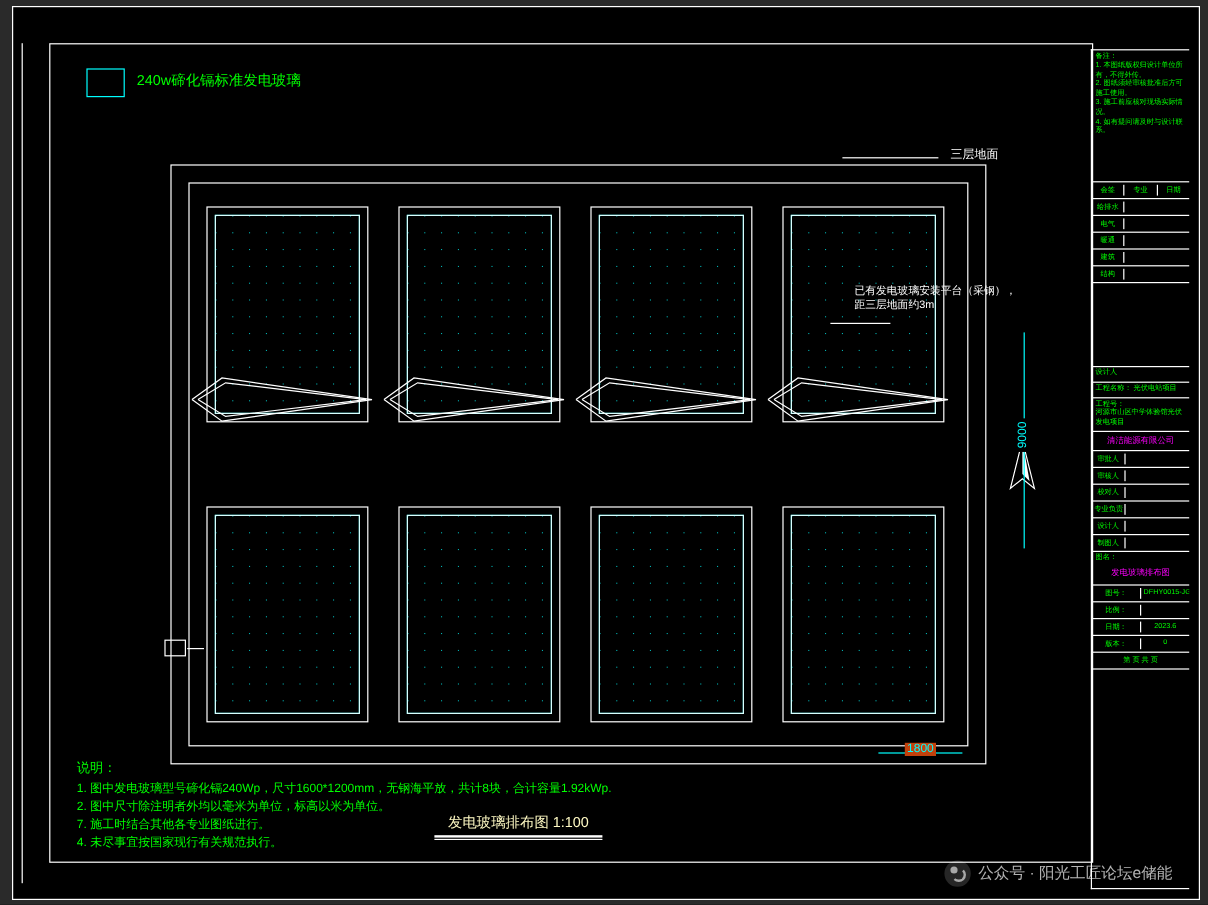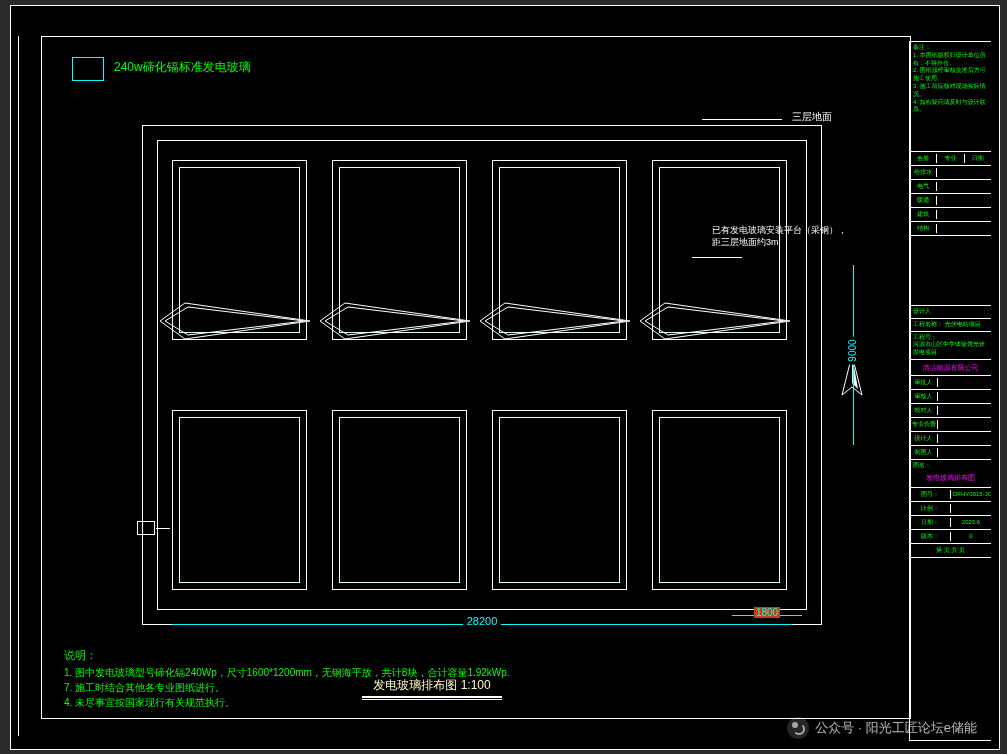--- a/index.html
+++ b/index.html
@@ -36,21 +36,21 @@
     border: 1px solid #0ff;
   }
   .legend-text {
     position: absolute;
     left: 72px; top: 22px;
     color: #0f0;
     font-size: 12px;
   }
   .drawing-area {
     position: absolute;
-    left: 70px; top: 68px;
+    left: 70px; top: 80px;
     width: 730px; height: 520px;
   }
   
   .rect { position: absolute; border: 1px solid #fff; }
   .outer1 { left: 30px; top: 20px; width: 680px; height: 500px; }
   .outer2 { left: 45px; top: 35px; width: 650px; height: 470px; }
 
   
   .roof-label {
     position: absolute;
@@ -392,42 +392,39 @@
         <svg viewBox="0 0 40 60">
           <polygon points="20,0 30,40 20,32 10,40" fill="none" stroke="#fff" stroke-width="1"></polygon>
           <polygon points="20,0 26,34 20,28" fill="#fff"></polygon>
         </svg>
       </div>
 
       <div class="dim-v">
         <div class="line"></div>
         <span class="val">9000</span>
       </div>
-      <div class="dim-h" style="bottom:-8px;">
-        <div class="line"></div>
-        <span class="val">28200</span>
-      </div>
       <div class="dim-h2" style="bottom:2px; right:40px;">
         <div class="line" style="position:absolute;left:0;right:0;top:8px;height:1px;background:#0ff;"></div>
         <span style="position:relative;background:#c2410c;padding:0 2px;">1800</span>
       </div>
 
       <div class="idx"></div>
     </div>
 
     <div class="dwg-title">
       <span>发电玻璃排布图</span>
       <span>1:100</span>
       <div class="tline"></div>
       <div class="sub"></div>
     </div>
 
     <div class="notes">
       <div class="notes-title">说明：</div>
       <div>1. 图中发电玻璃型号碲化镉240Wp，尺寸1600*1200mm，无钢海平放，共计8块，合计容量1.92kWp.</div>
+      <div>2. 图中尺寸除注明者外均以毫米为单位，标高以米为单位。</div>
       <div>7. 施工时结合其他各专业图纸进行。</div>
       <div>4. 未尽事宜按国家现行有关规范执行。</div>
     </div>
   </div>
 
   <div class="titleblock">
     <div class="tb-sec tb-notes">
       <div class="hd">备注：</div>
       <div style="white-space:pre-line;">1. 本图纸版权归设计单位所有，不得外传。
 2. 图纸须经审核批准后方可施工使用。

